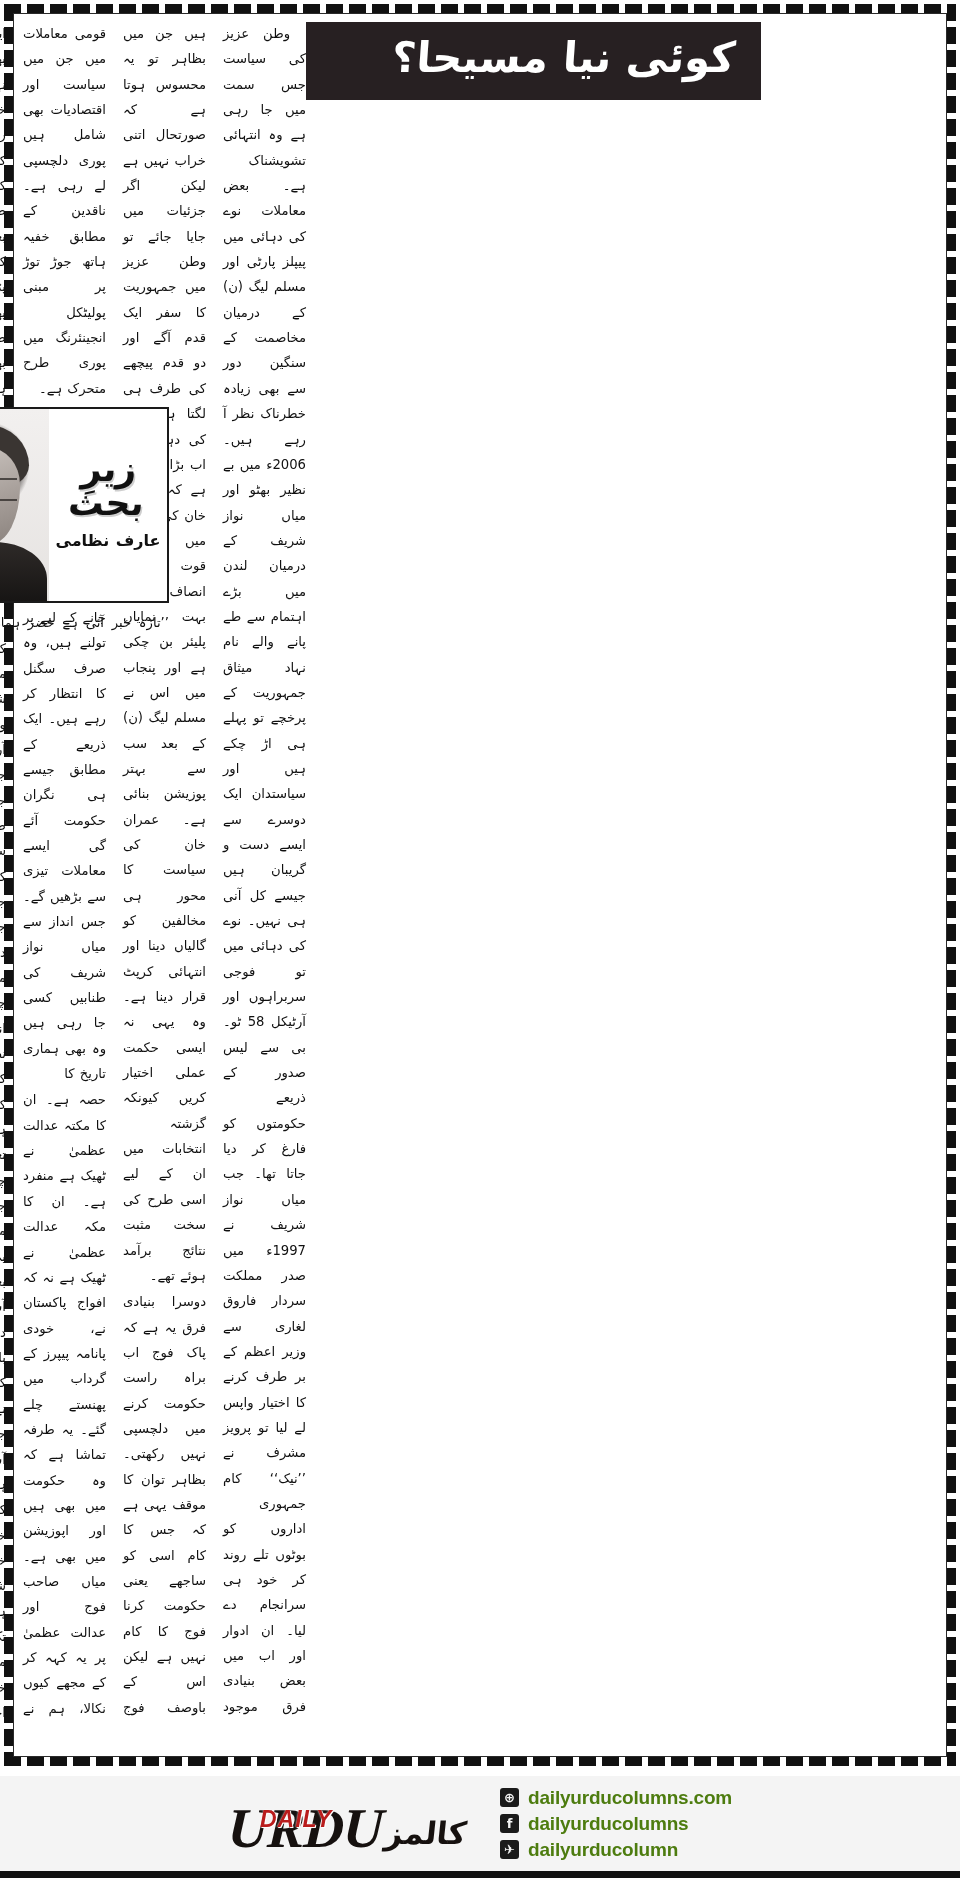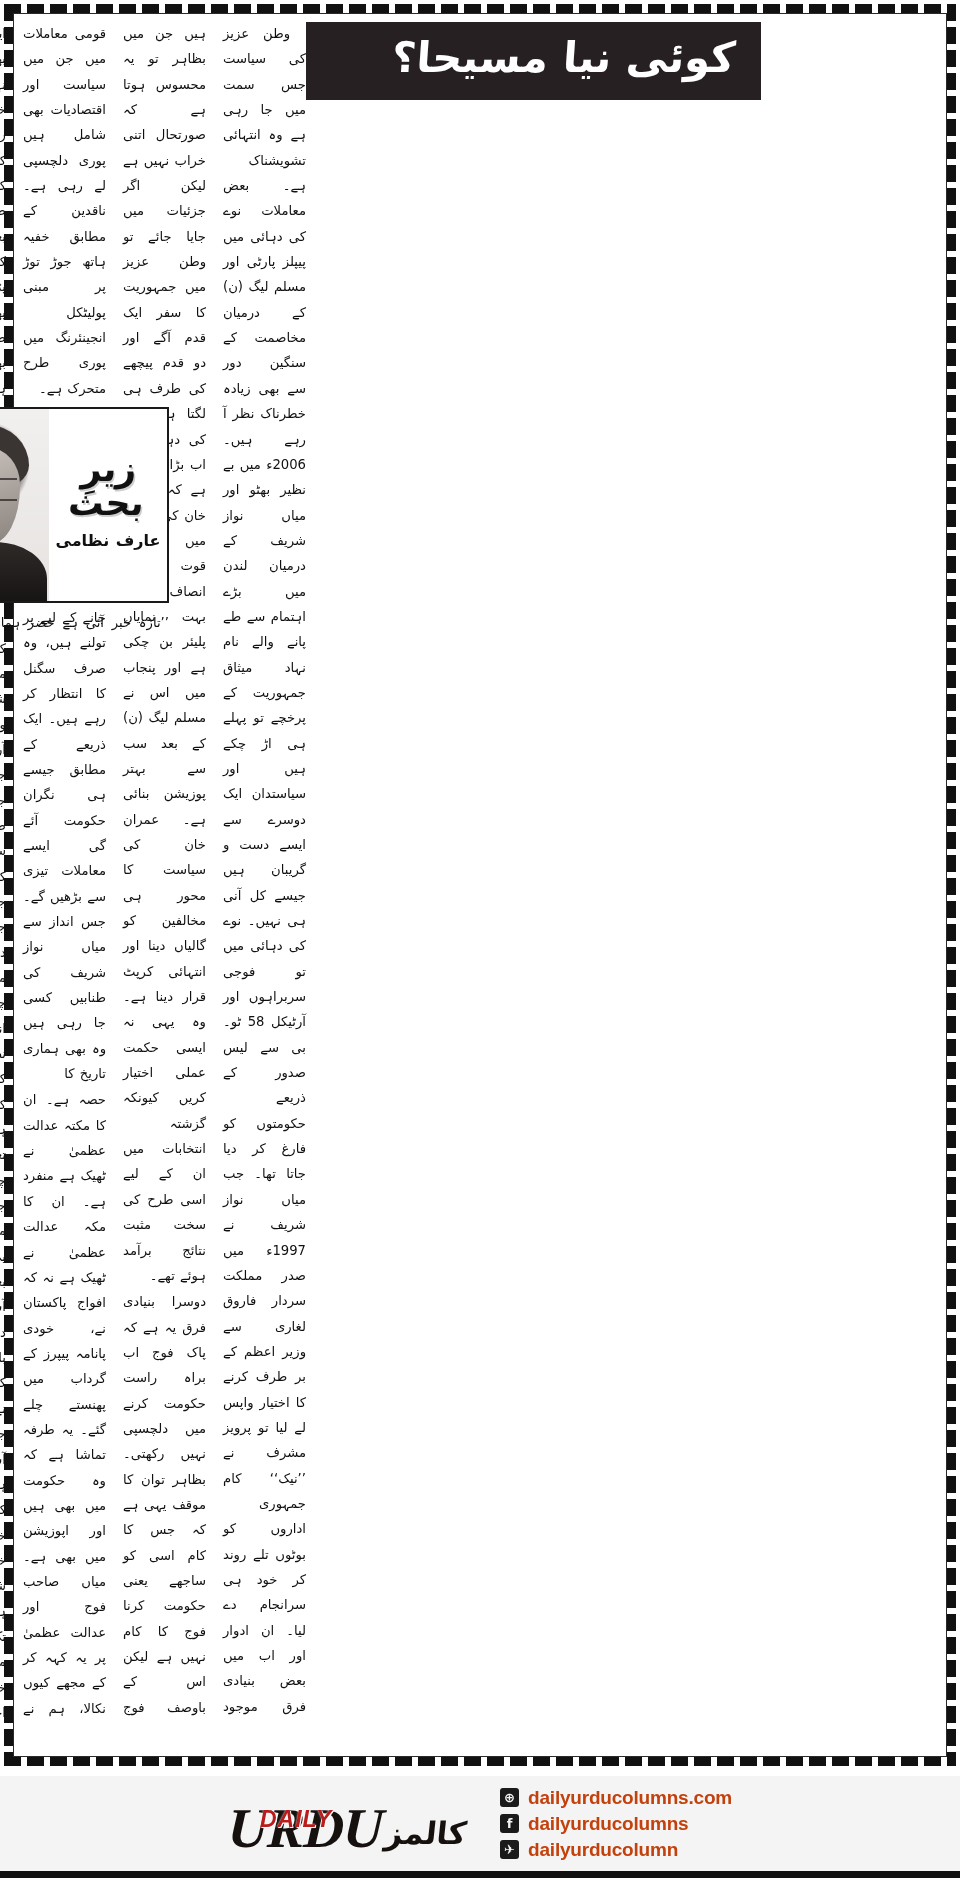--- a/index.html
+++ b/index.html
@@ -293,21 +293,21 @@
     font-size: 13px;
     font-weight: bold;
     font-family: "DejaVu Sans", sans-serif;
     line-height: 1;
     flex: 0 0 auto;
   }
   .social-text {
     font-family: "Liberation Sans", "DejaVu Sans", sans-serif;
     font-size: 19px;
     font-weight: bold;
-    color: #c2410c;
+    color: #4d7c0f;
     letter-spacing: -.2px;
   }
 </style>
 </head>
 <body>
 
 <div class="page-frame">
   <div class="frame-edge frame-top"></div>
   <div class="frame-edge frame-bottom"></div>
   <div class="frame-edge frame-left"></div>

